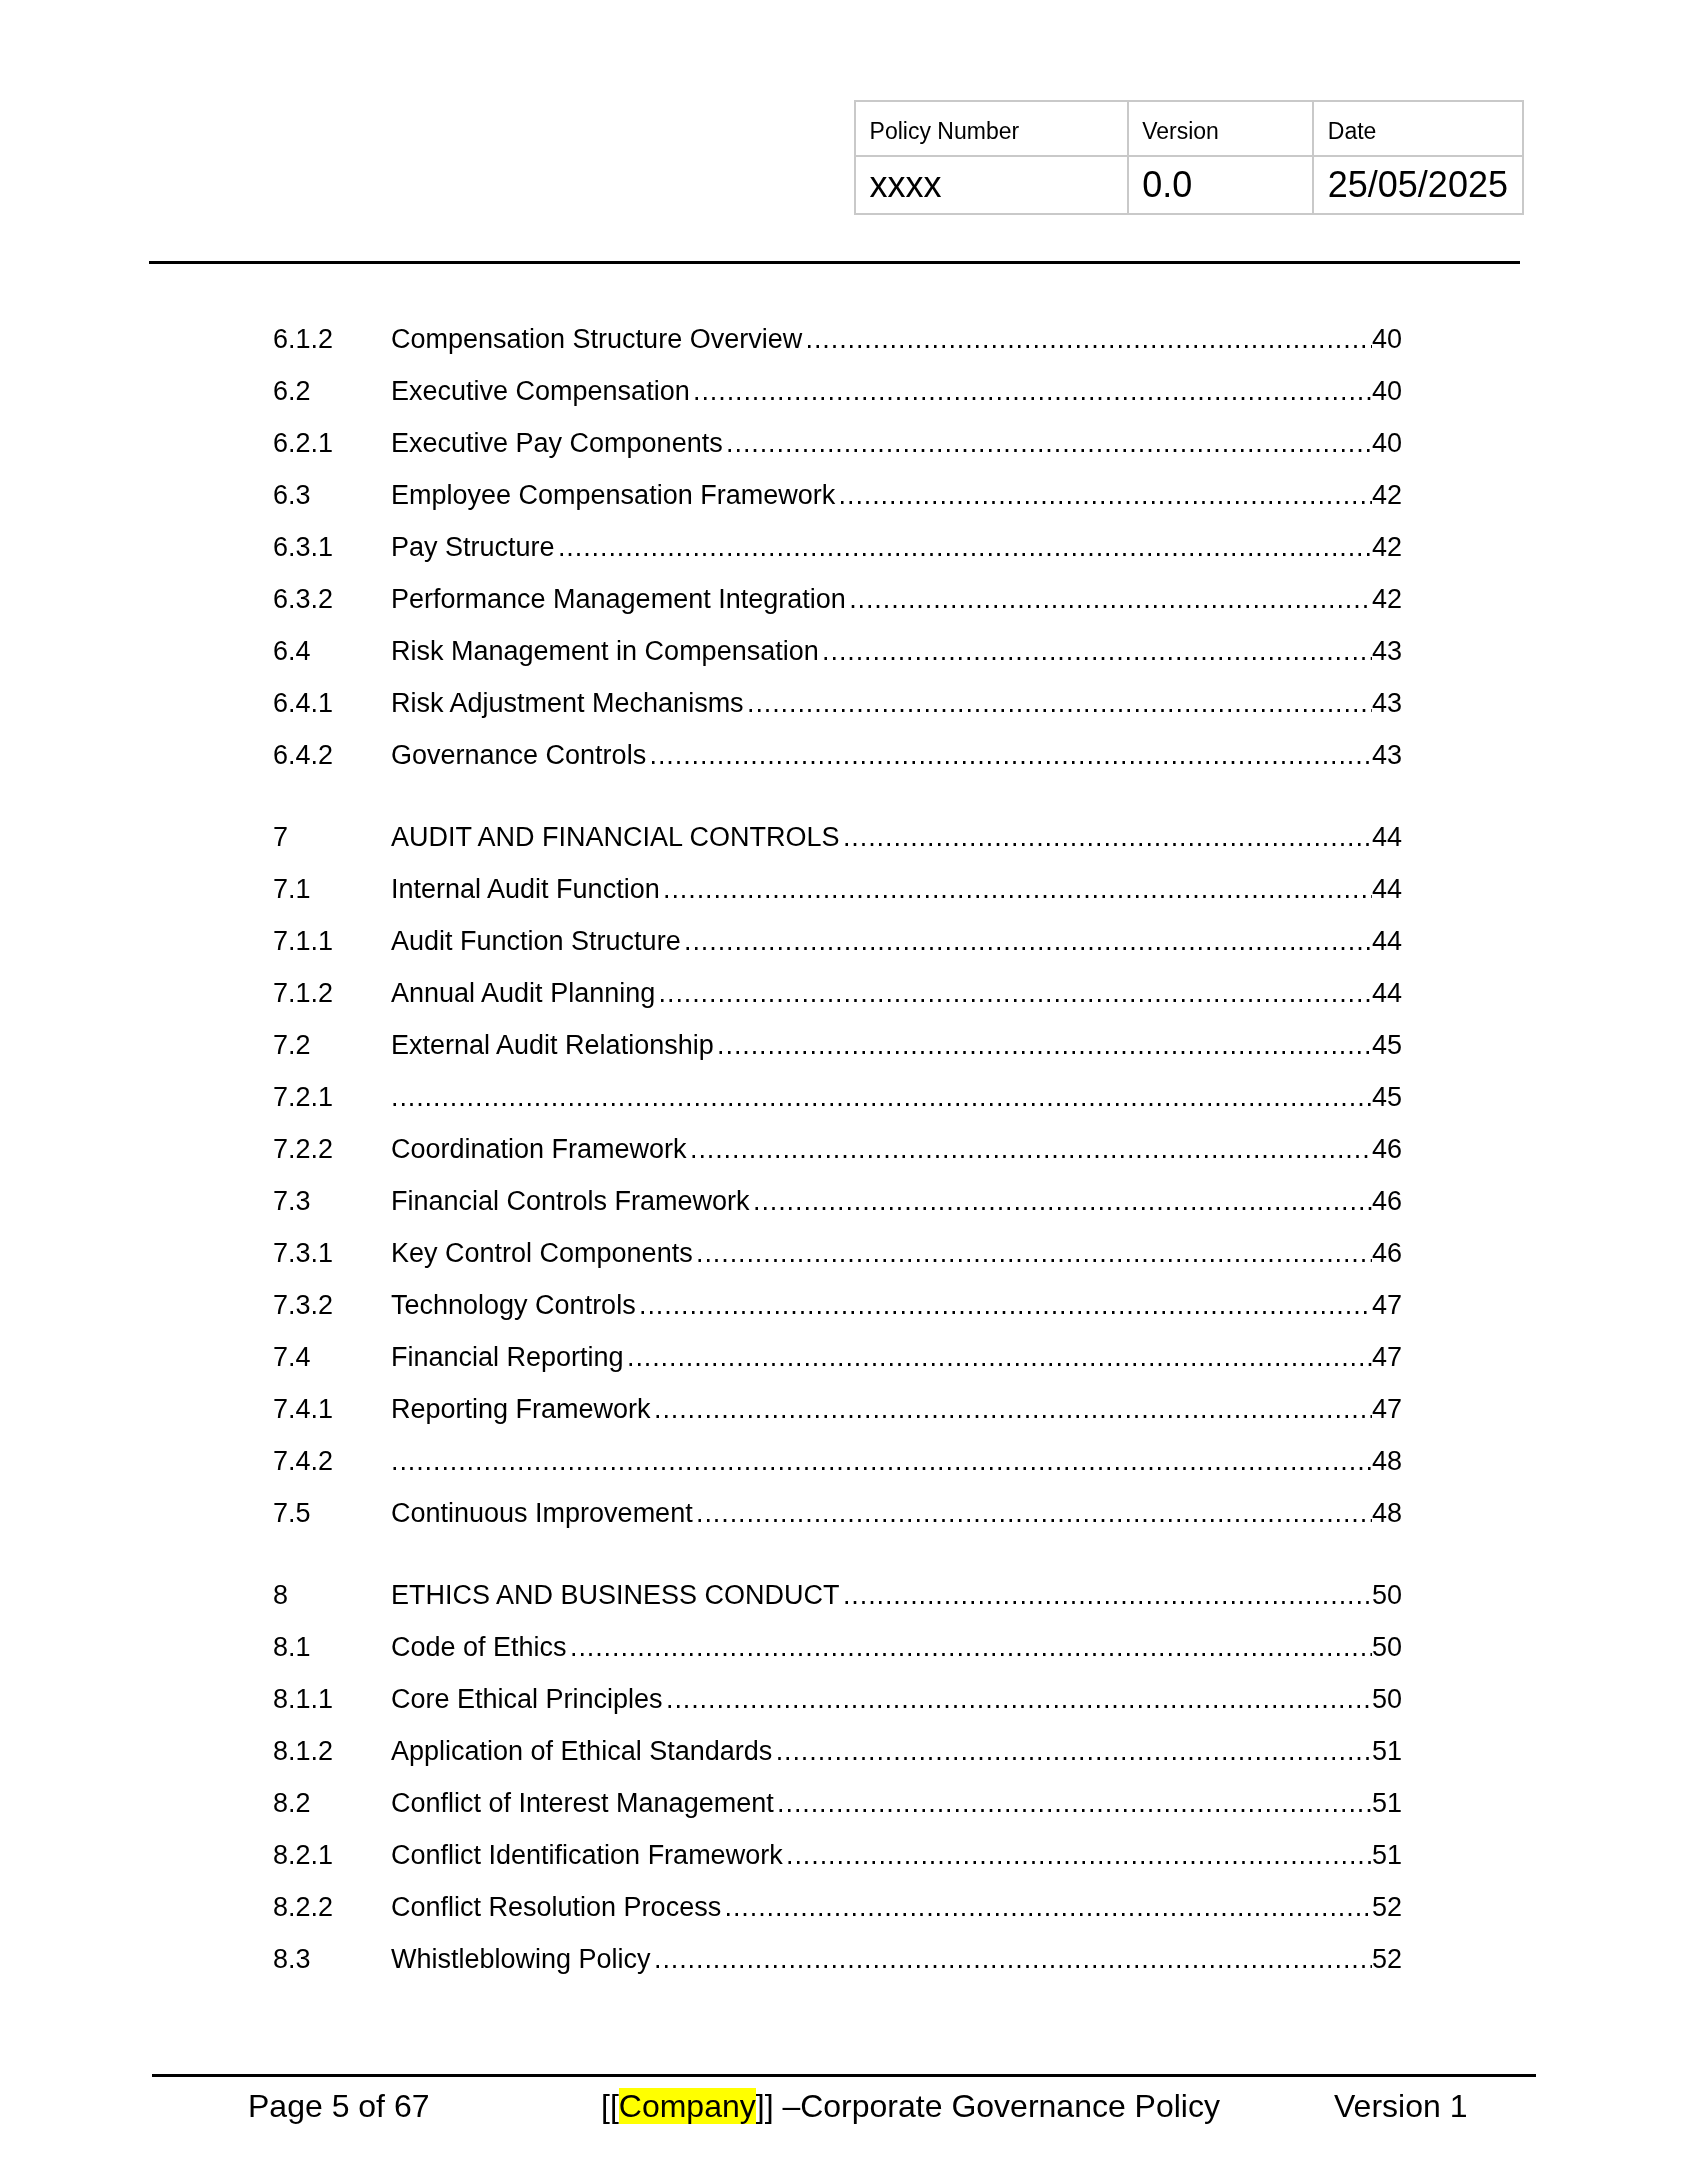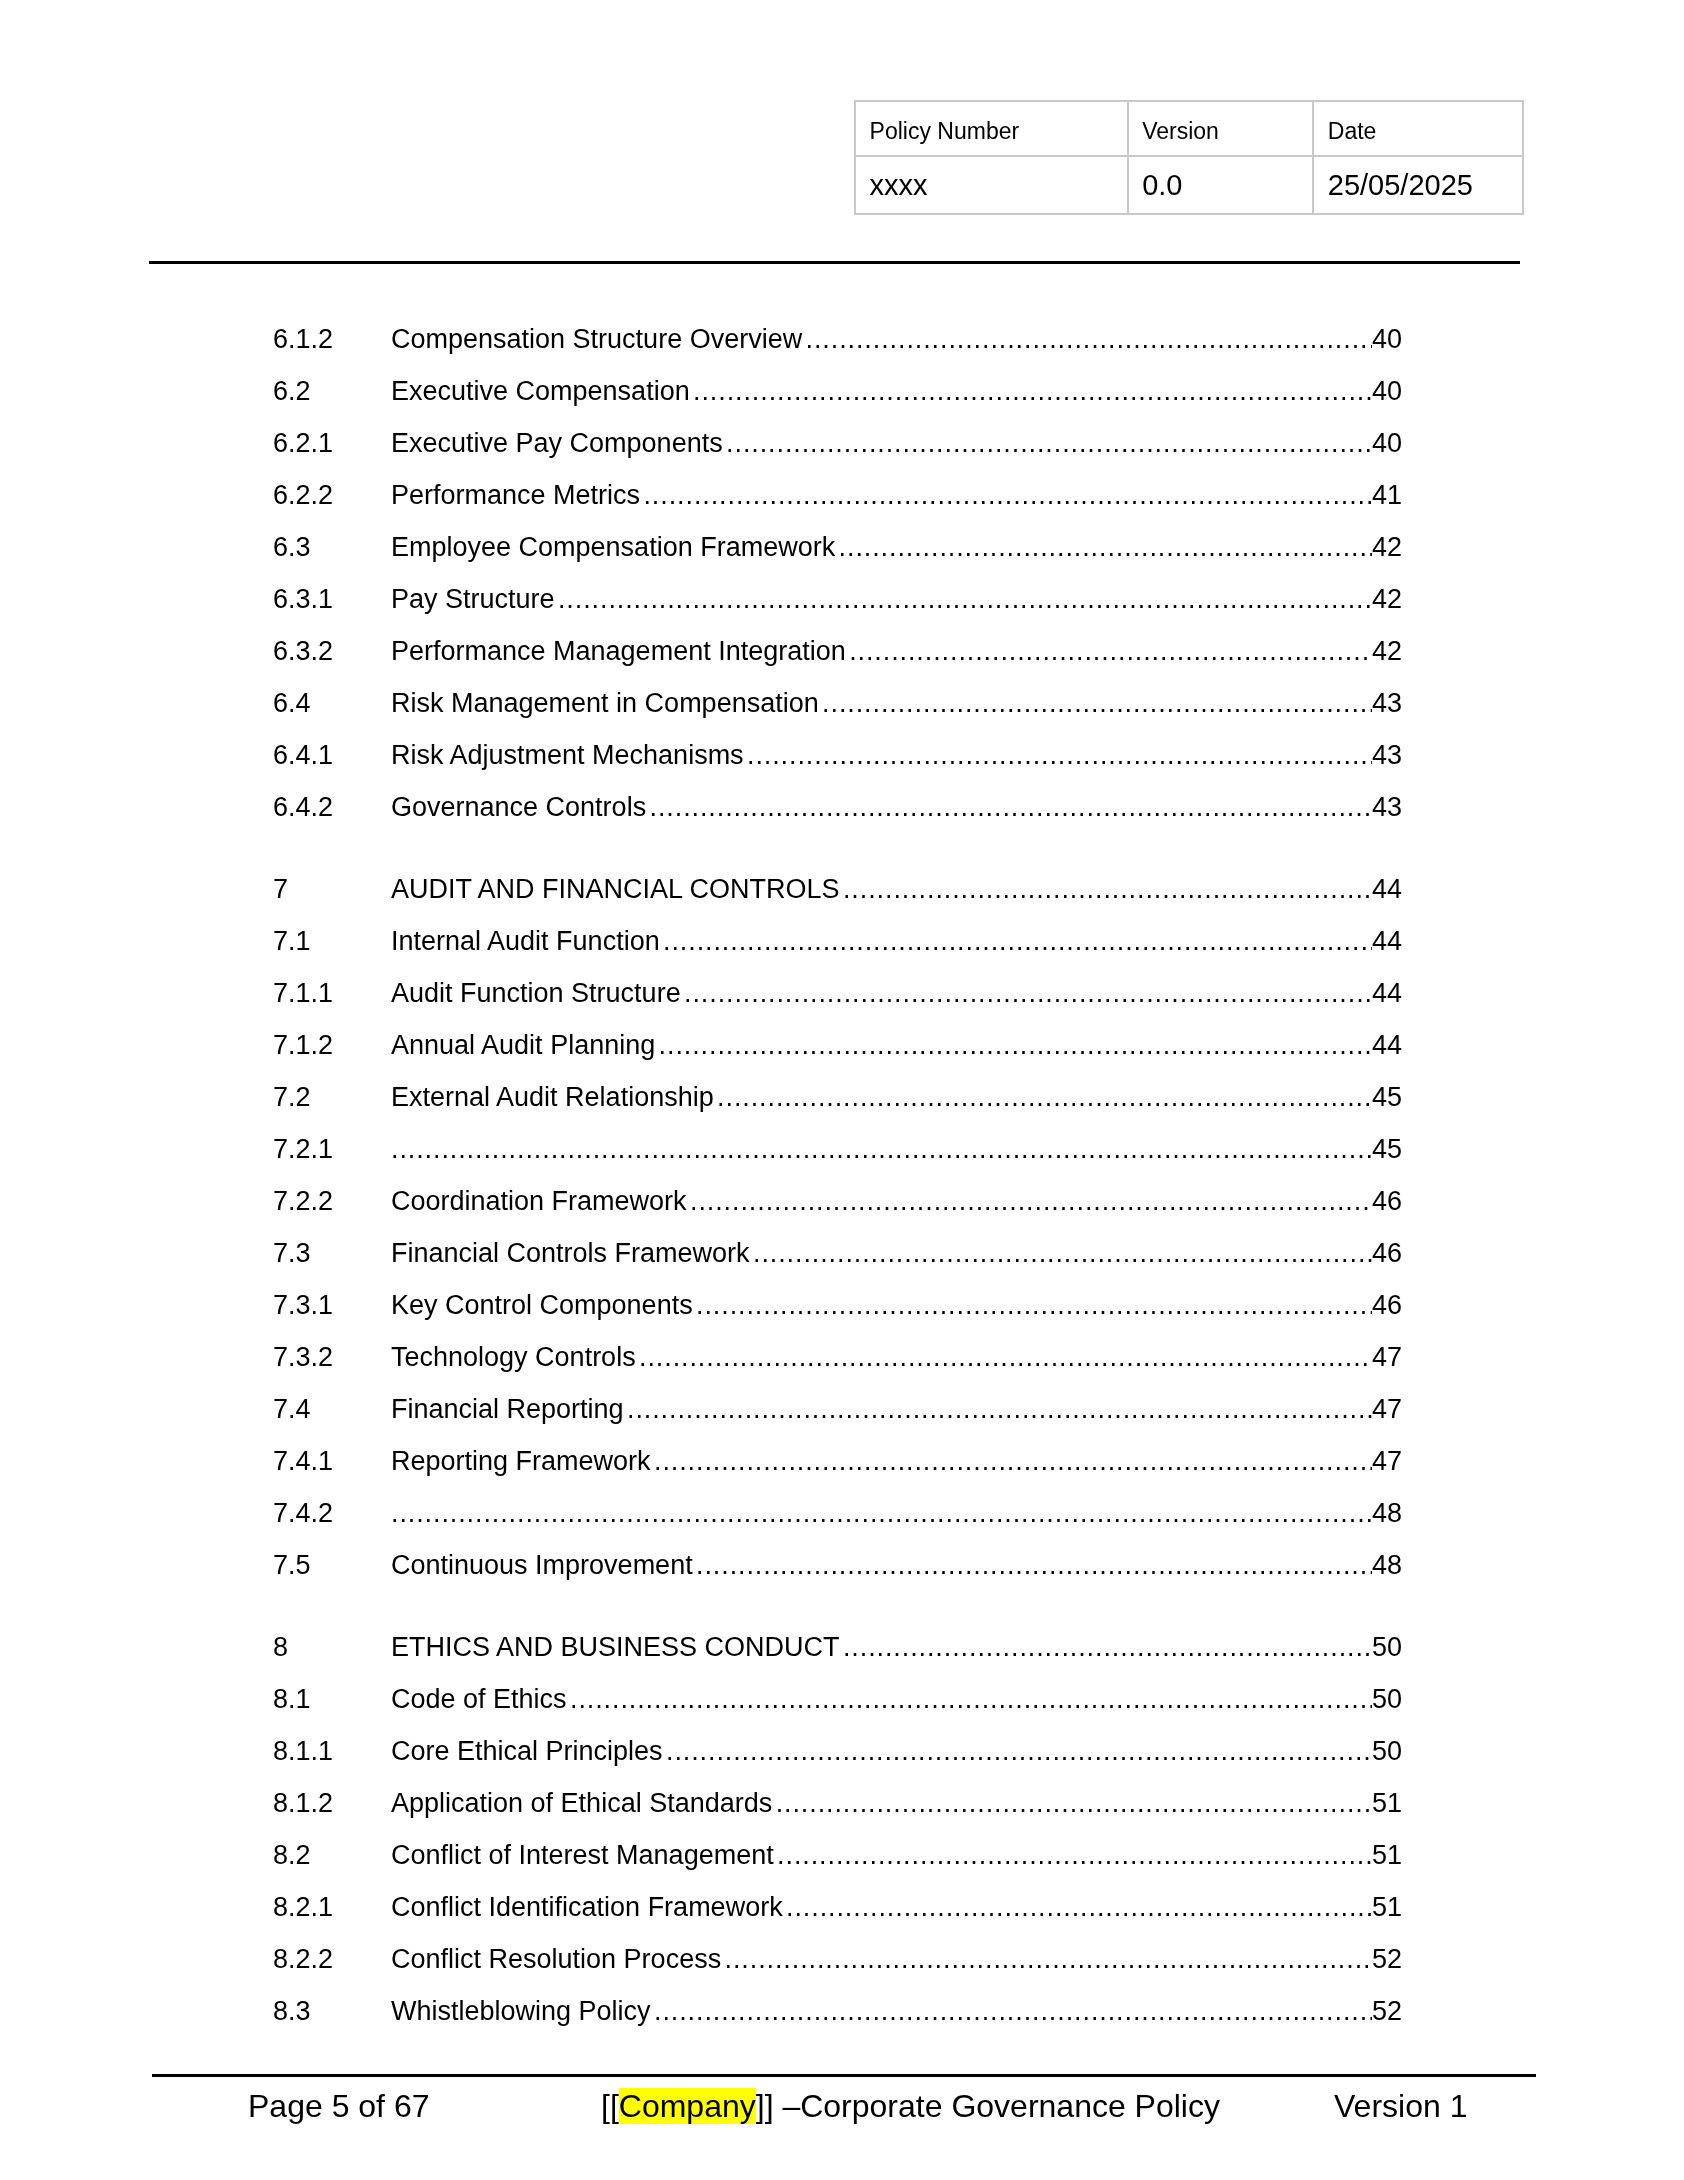--- a/index.html
+++ b/index.html
@@ -3,21 +3,21 @@
 <meta charset="utf-8">
 <style>
   html, body { margin:0; padding:0; background:#ffffff; }
   body { width:1685px; height:2181px; position:relative; overflow:hidden;
          font-family:"Liberation Sans", sans-serif; color:#000; }
   .hdr-table { position:absolute; left:854px; top:100px; width:670px; height:111px;
                border-collapse:collapse;border-radius:19px; }
   .hdr-table td { border:2.6px solid #c9c9c9; padding:0 0 0 13.6px; vertical-align:middle;
                   font-family:"Liberation Sans", sans-serif; }
   .hdr-table tr.r1 td { height:48px; font-size:23px; padding-top:5.1px; }
-  .hdr-table tr.r2 td { height:56px; font-size:29px; }
+  .hdr-table tr.r2 td { height:56px; font-size:36px; }
   .hdr-table td.c1 { width:257px; }
   .hdr-table td.c2 { width:170px; }
   .top-rule { position:absolute; left:149px; top:261px; width:1371px; height:2.6px; background:#000; }
   .toc { position:absolute; left:273px; top:313px; width:1129px; }
   .toc-entry { position:relative; height:52px; display:flex; align-items:center; font-size:27px; }
   .toc-entry.section-start { margin-top:30px; }
   .toc-num { width:118px; flex:0 0 118px; white-space:nowrap; }
   .toc-title { white-space:nowrap; padding-right:3.4px; }
   .toc-leader { flex:1 1 auto; overflow:hidden; white-space:nowrap; letter-spacing:0.9px;
                 align-self:center; color:#000; }
@@ -61,26 +61,20 @@
       <span class="toc-leader"></span>
       <span class="toc-page">40</span>
     </div>
     <div class="toc-entry">
       <span class="toc-num">6.2.1</span>
       <span class="toc-title">Executive Pay Components</span>
       <span class="toc-leader"></span>
       <span class="toc-page">40</span>
     </div>
     <div class="toc-entry">
-      <span class="toc-num">6.2.2</span>
-      <span class="toc-title">Performance Metrics</span>
-      <span class="toc-leader"></span>
-      <span class="toc-page">41</span>
-    </div>
-    <div class="toc-entry">
       <span class="toc-num">6.3</span>
       <span class="toc-title">Employee Compensation Framework</span>
       <span class="toc-leader"></span>
       <span class="toc-page">42</span>
     </div>
     <div class="toc-entry">
       <span class="toc-num">6.3.1</span>
       <span class="toc-title">Pay Structure</span>
       <span class="toc-leader"></span>
       <span class="toc-page">42</span>

